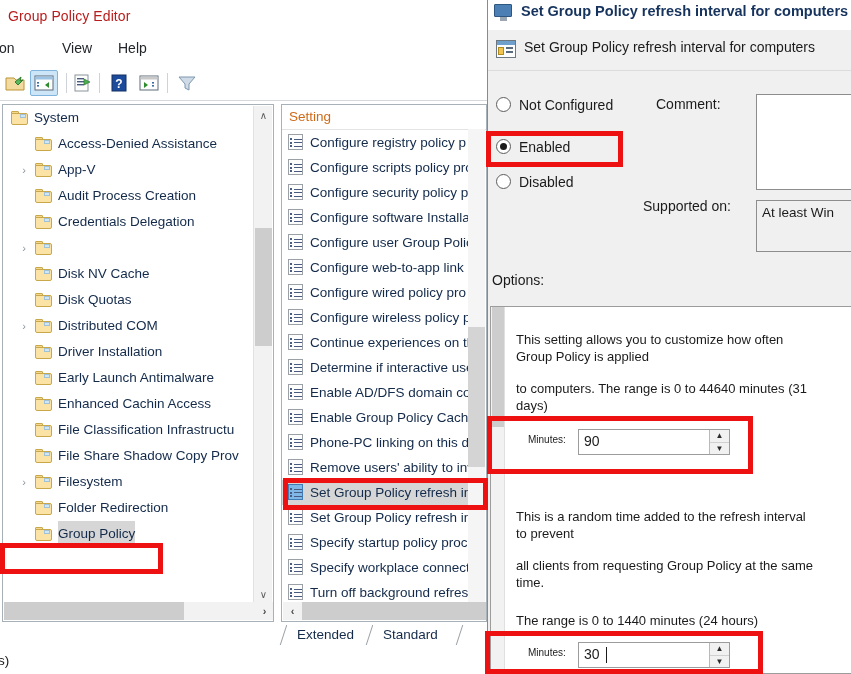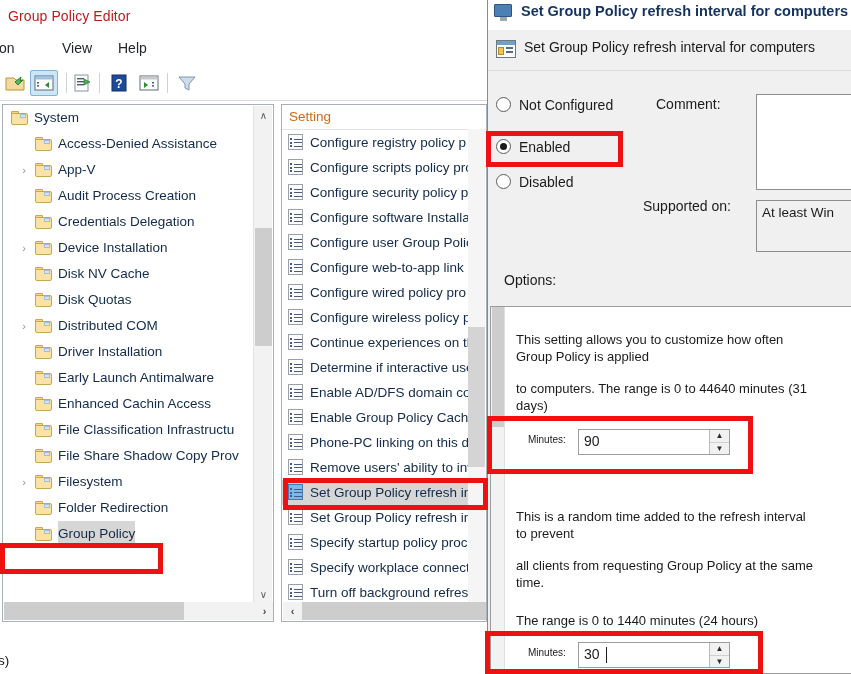--- a/index.html
+++ b/index.html
@@ -110,21 +110,21 @@
   .radio{position:absolute;left:0;top:3px;width:15px;height:15px;border:1.6px solid #5d5d5d;border-radius:50%;box-sizing:border-box;background:#fff;}
   .radio .dot{position:absolute;left:3px;top:3px;width:7px;height:7px;border-radius:50%;background:#1b1b1b;}
   .radio-row .rl{position:absolute;left:23px;top:0;white-space:nowrap;}
 
   #lbl-comment{position:absolute;left:168px;top:96px;font-size:14px;}
   #box-comment{position:absolute;left:268px;top:94px;width:106px;height:96px;background:#ffffff;border:1px solid #8d8d8d;box-sizing:border-box;}
   #lbl-supported{position:absolute;left:155px;top:198px;font-size:14px;}
   #box-supported{position:absolute;left:268px;top:200px;width:106px;height:52px;background:#f0f0f0;border:1px solid #8d8d8d;box-sizing:border-box;}
   #box-supported .sv{position:absolute;left:5px;top:4px;font-size:13.5px;white-space:nowrap;color:#1b1b1b;}
 
-  #lbl-options{position:absolute;left:16px;top:272px;font-size:14px;}
+  #lbl-options{position:absolute;left:4px;top:272px;font-size:14px;}
 
   #options-panel{position:absolute;left:2px;top:306px;width:362px;height:368px;
       background:#ffffff;border:1px solid #9c9c9c;border-right:none;box-sizing:border-box;overflow:hidden;}
   #opt-vscroll{position:absolute;left:0;top:0;width:14px;height:368px;background:#f2f2f2;border-right:1px solid #e0e0e0;box-sizing:border-box;}
   #opt-vscroll .thumb{position:absolute;left:1px;top:0;width:12px;height:120px;background:#cdcdcd;}
   .opt-body{position:absolute;left:15px;top:0;width:347px;height:368px;}
   .opt-p{position:absolute;font-size:13px;color:#1b1b1b;line-height:17px;white-space:nowrap;text-align:center;}
 
   .minutes-row{position:absolute;height:28px;}
   .minutes-row .ml{position:absolute;left:12px;top:5px;font-size:10px;}
@@ -261,21 +261,20 @@
         </div>
         <div class="tree-row">
           <span class="exp" style="left: 14px;">›</span>
           <span class="fold" style="left: 32px;">
             <span class="folder">
               <i class="t"></i>
               <i class="b"></i>
               <i class="p"></i>
             </span>
           </span>
-          <span class="lbl" style="left: 55px;">Device Installation</span>
         </div>
         <div class="tree-row">
           <span class="fold" style="left: 32px;">
             <span class="folder">
               <i class="t"></i>
               <i class="b"></i>
               <i class="p"></i>
             </span>
           </span>
           <span class="lbl" style="left: 55px;">Disk NV Cache</span>
@@ -421,20 +420,27 @@
       </div>
     <div id="list-vscroll">
       <div class="thumb"></div>
     </div>
     <div id="list-hscroll">
       <div class="arw">‹</div>
       <div class="thumb"></div>
     </div>
   </div>
 
+  <div id="tabs">
+    <div class="tabslash" style="left:2px"></div>
+    <div class="tab" id="tab-extended">Extended</div>
+    <div class="tabslash" style="left:88px"></div>
+    <div class="tab" id="tab-standard">Standard</div>
+    <div class="tabslash" style="left:178px"></div>
+  </div>
 
   <div id="status-bar">
     <div class="st">s)</div>
   </div>
 </div>
 
 <div id="policy-dialog">
 
   <div id="dlg-titlebar">
     <div class="dt-ico">

